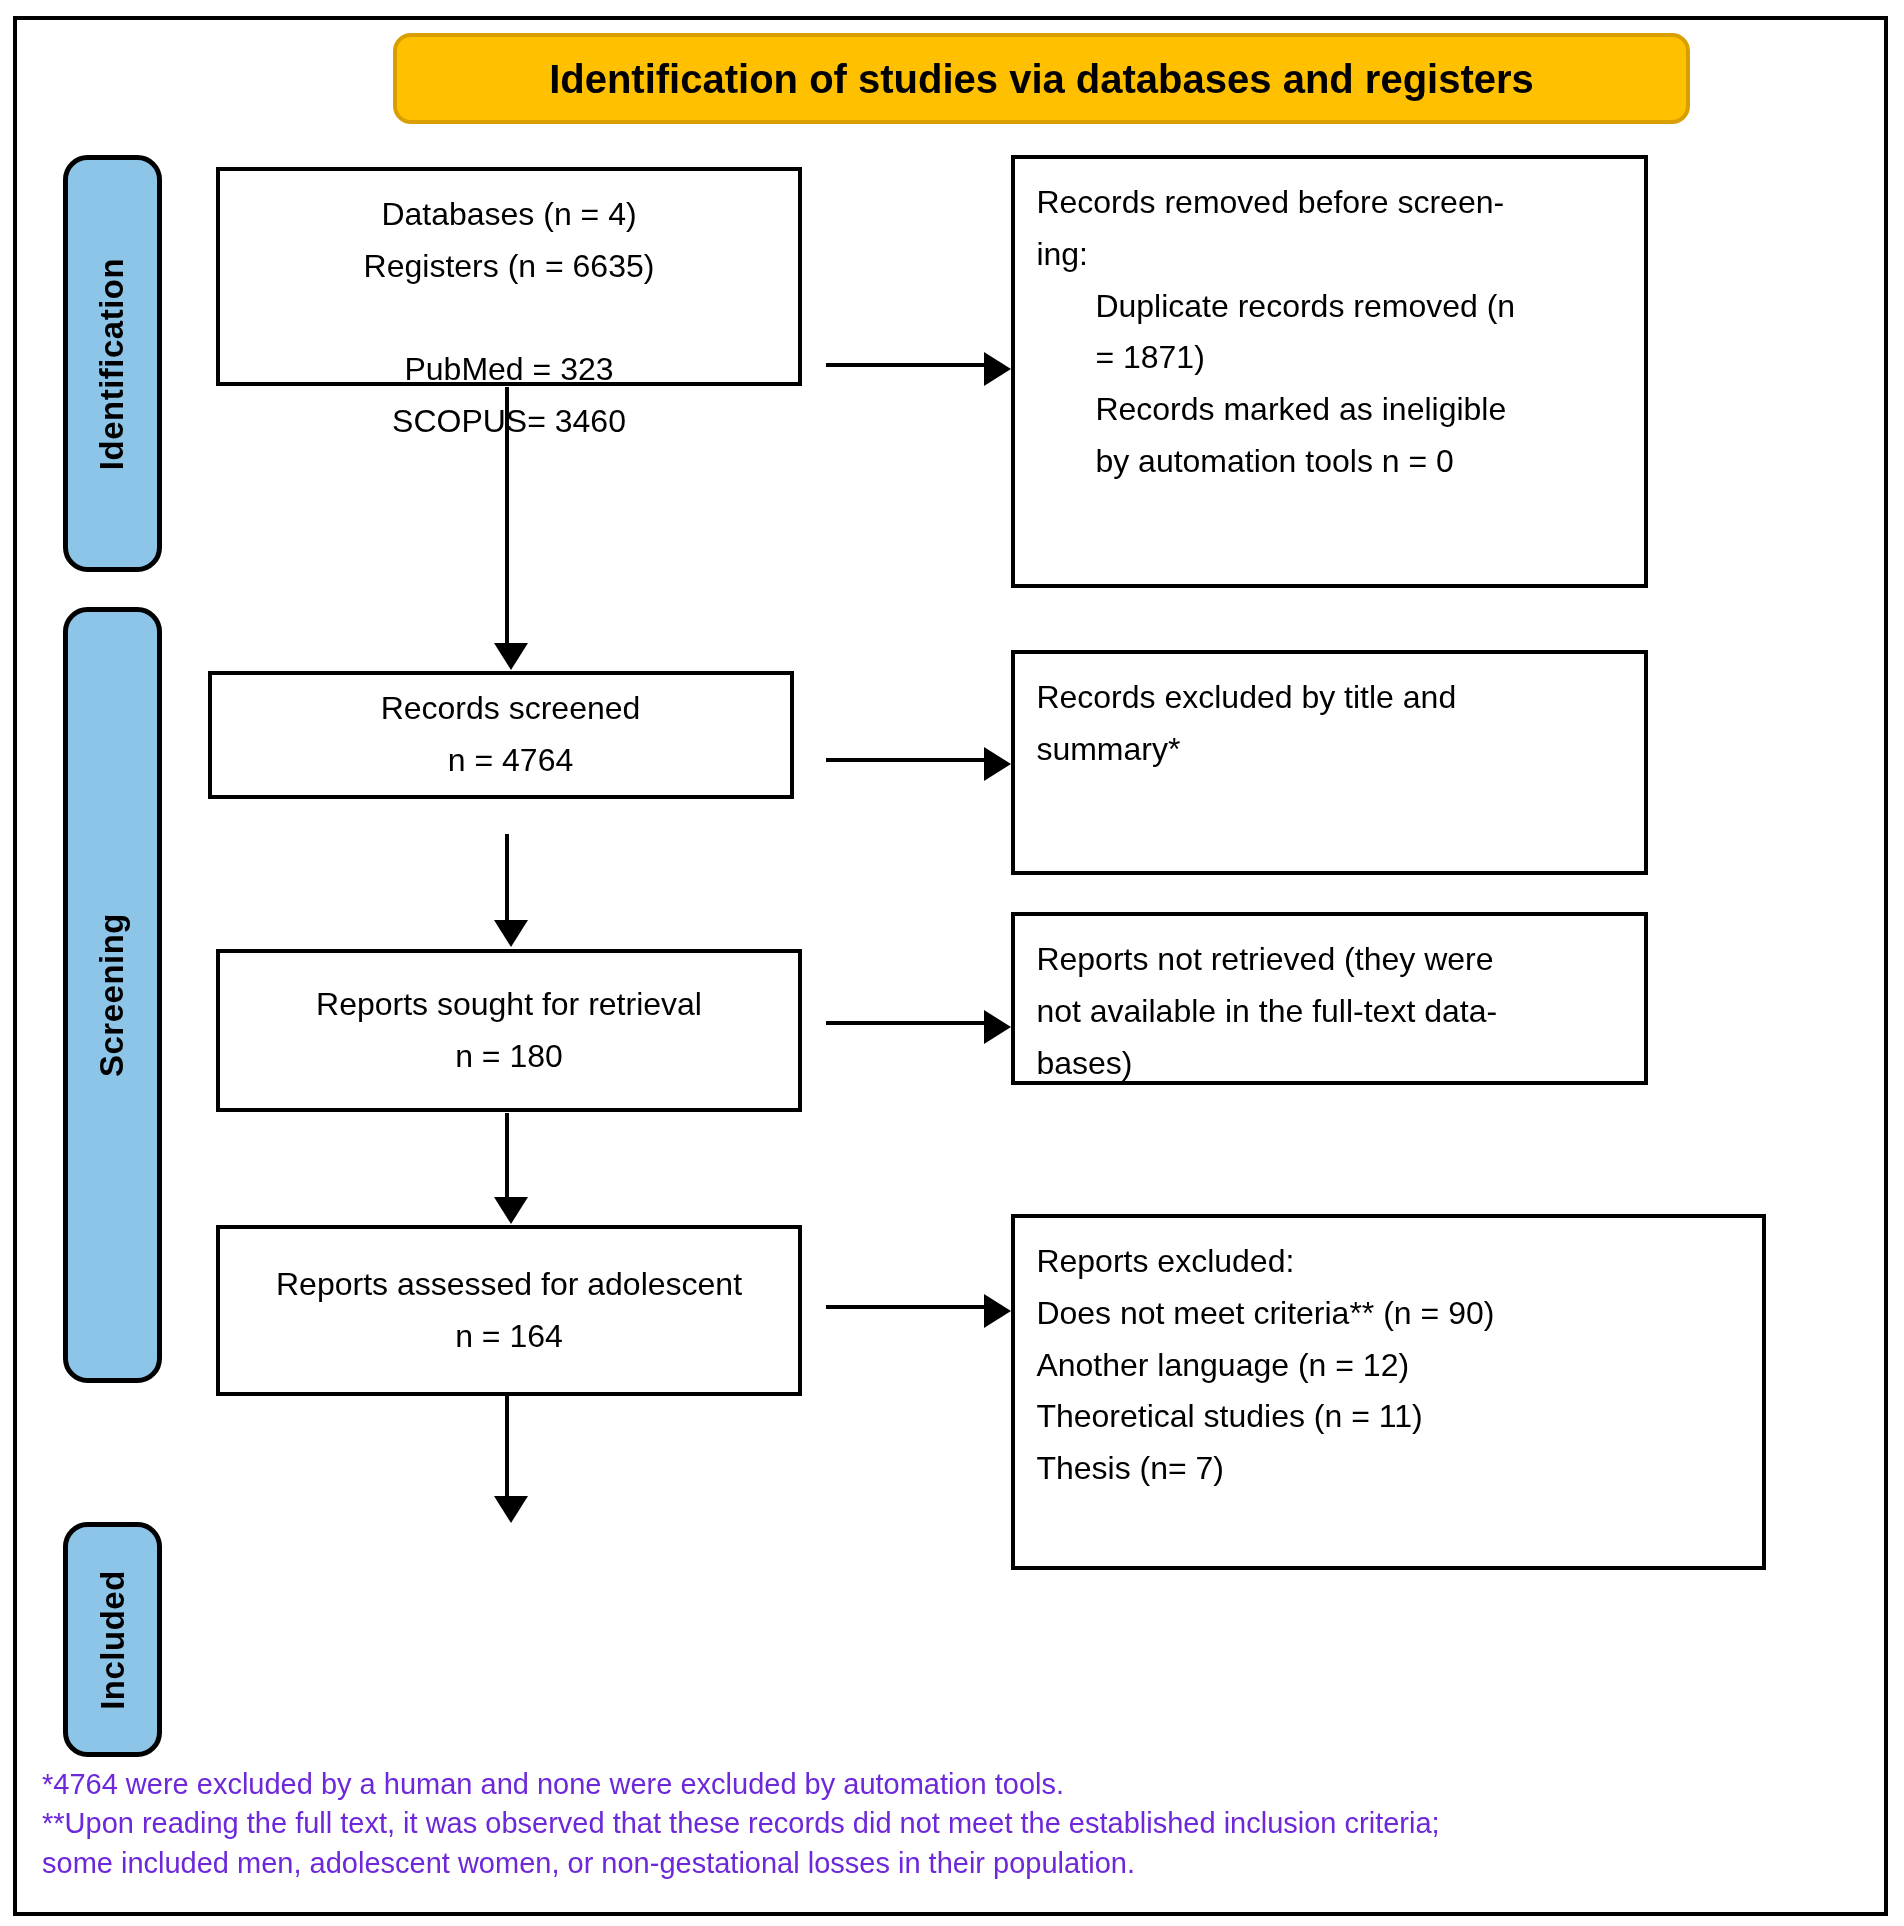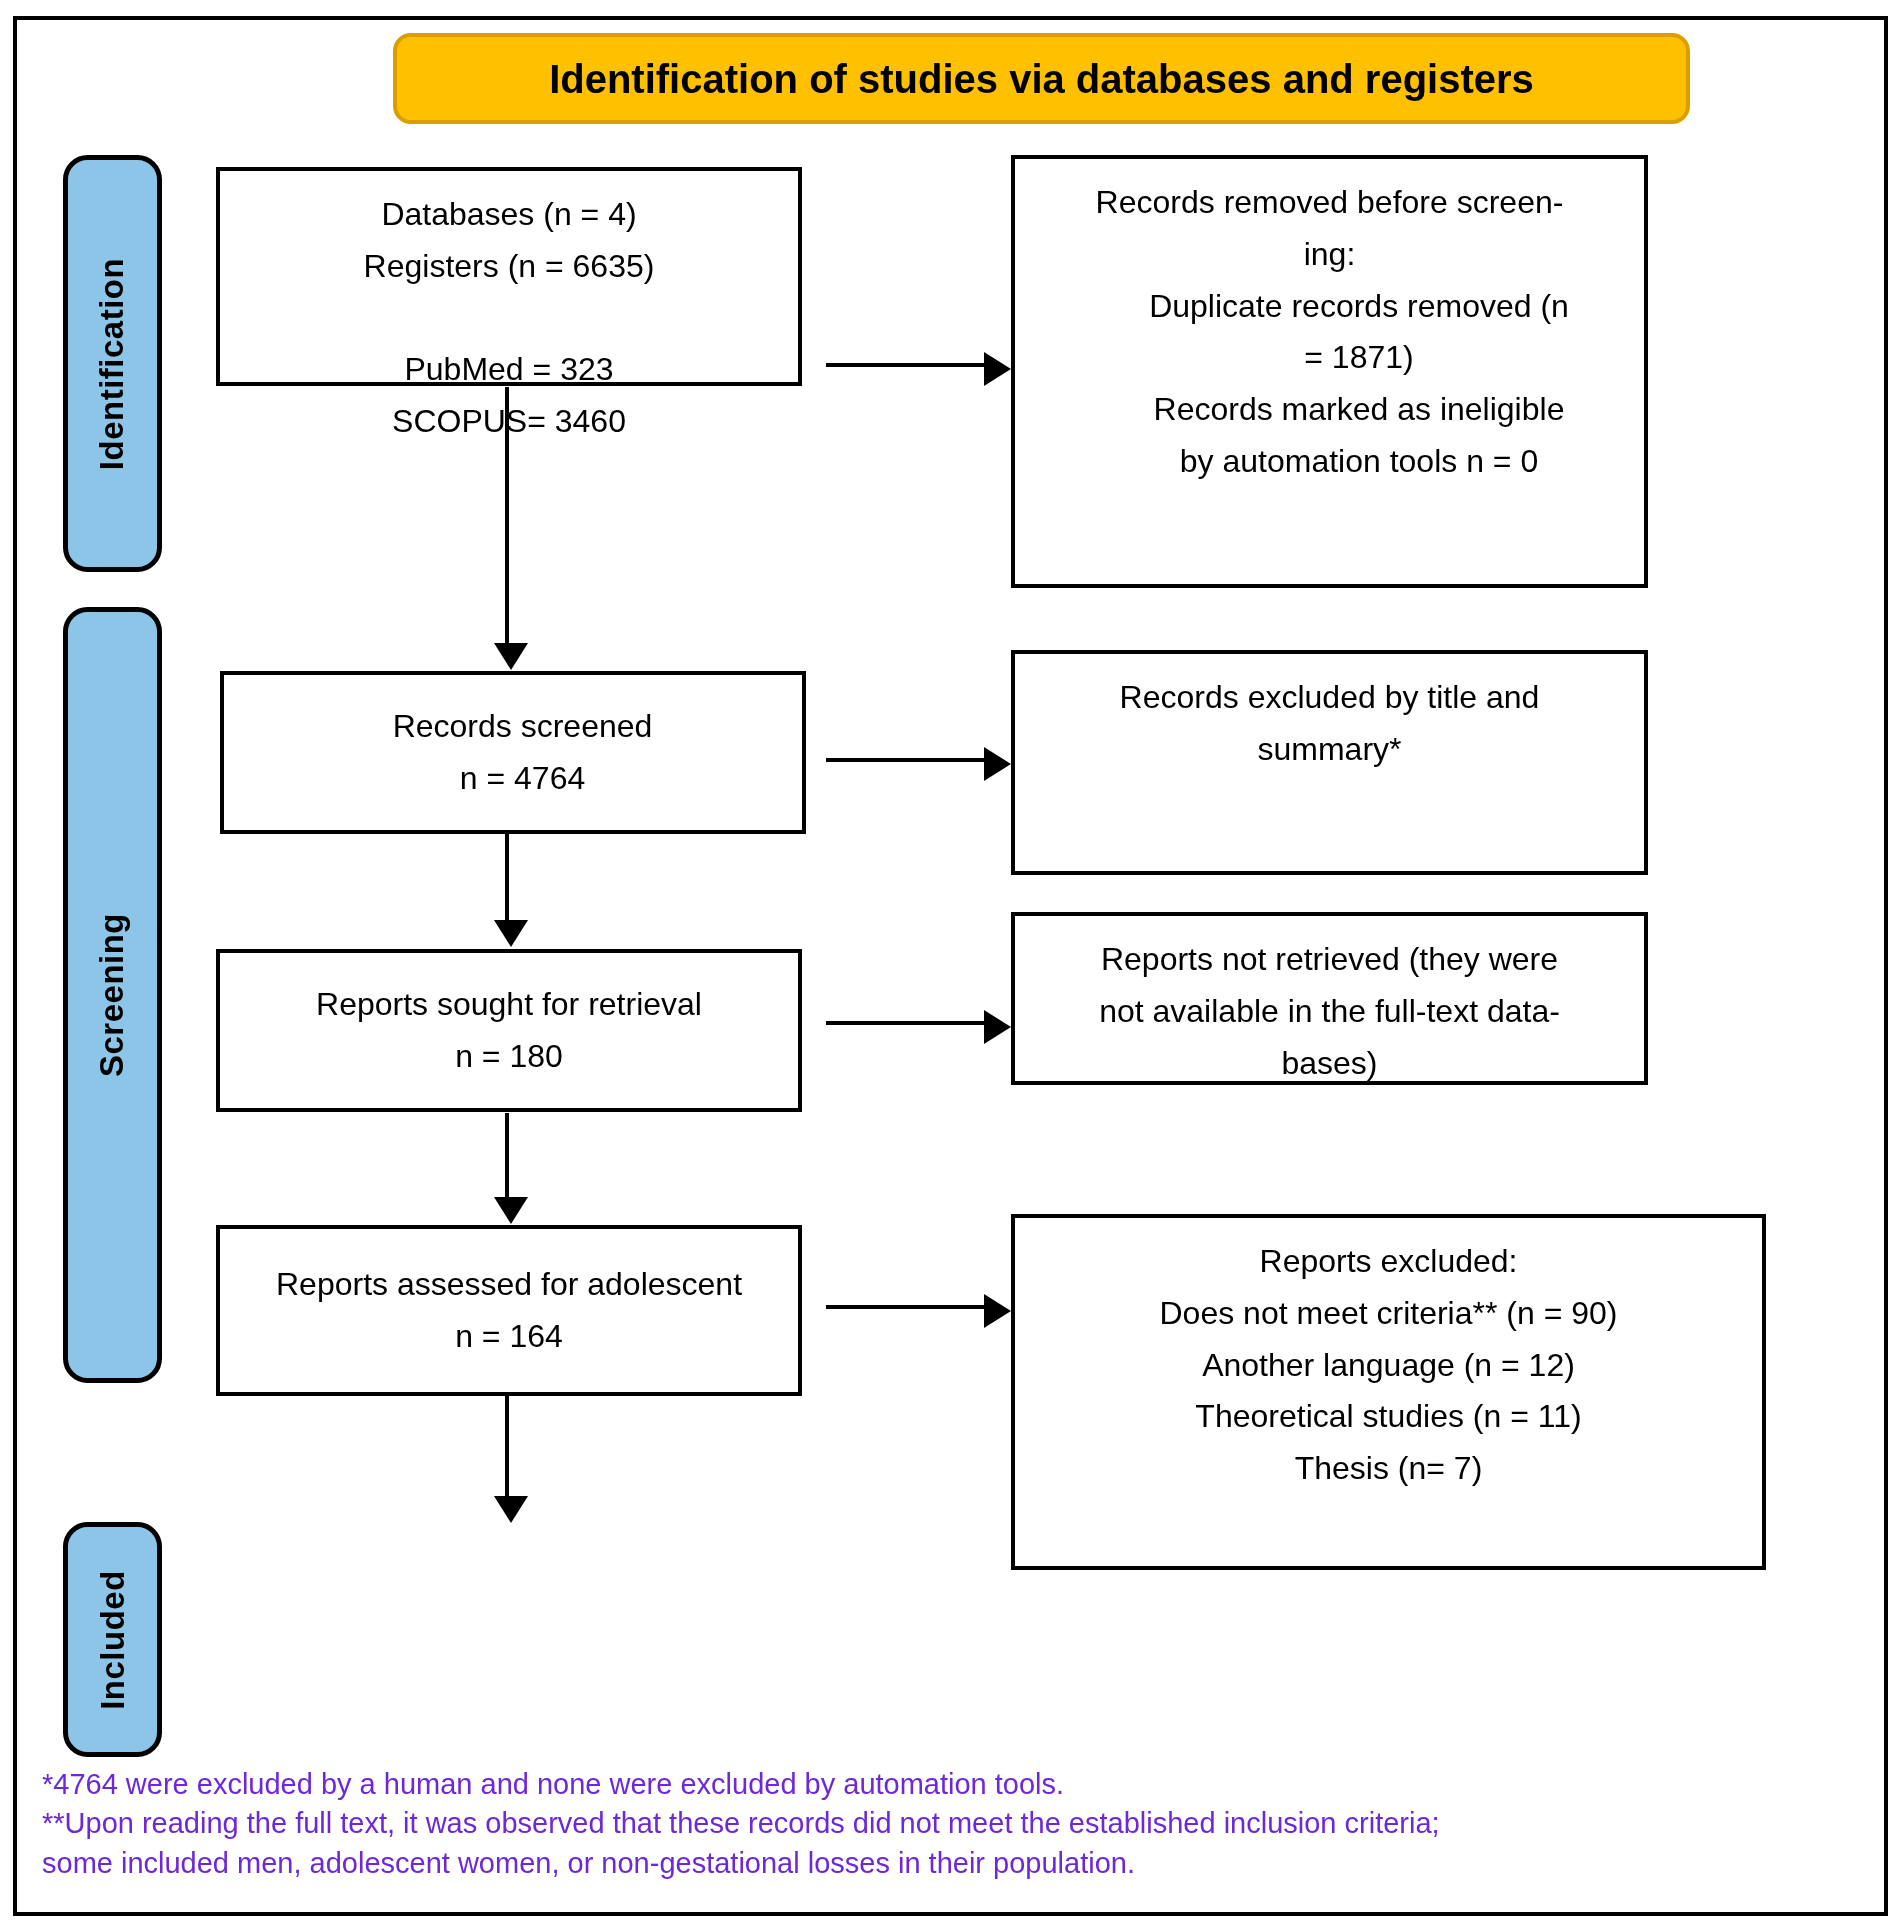--- a/index.html
+++ b/index.html
@@ -83,42 +83,41 @@
     position: absolute;
     background: #ffffff;
     border: 4.8px solid #000000;
     box-sizing: border-box;
   }
   .box-inner {
     padding: 18px 21.4px;
     font-size: 32px;
     color: #000000;
     line-height: 1.62;
-    text-align: center;
   }
   .box-inner.center {
     text-align: center;
   }
   .box-inner.center-mid {
     text-align: center;
     height: 100%;
     display: flex;
     flex-direction: column;
     align-items: center;
     justify-content: center;
     box-sizing: border-box;
   }
   .box-inner .indent {
     padding-left: 59px;
   }
   .spacer-line { height: 1.62em; }
 
   
   #box-databases     { left: 216px;  top: 167px;  width: 586px; height: 219px; }
-  #box-screened      { left: 220px;  top: 671px; width: 586px; height: 163px; padding-left: 19px; }
+  #box-screened      { left: 208px;  top: 671px; width: 586px; height: 128px; padding-left: 19px; }
   #box-sought        { left: 216px;  top: 949px; width: 586px; height: 163px; }
   #box-assessed      { left: 216px;  top: 1225px; width: 586px; height: 171px; }
   #box-included      { left: 216px;  top: 1524px; width: 586px; height: 177px; }
 
   
   #box-removed       { left: 1011px; top: 155px;  width: 637px; height: 433px; }
   #box-excl-title    { left: 1011px; top: 650px; width: 637px; height: 225px; }
   #box-not-retrieved { left: 1011px; top: 912px; width: 637px; height: 173px; }
   #box-reports-excl  { left: 1011px; top: 1214px; width: 755px; height: 356px; }
 

